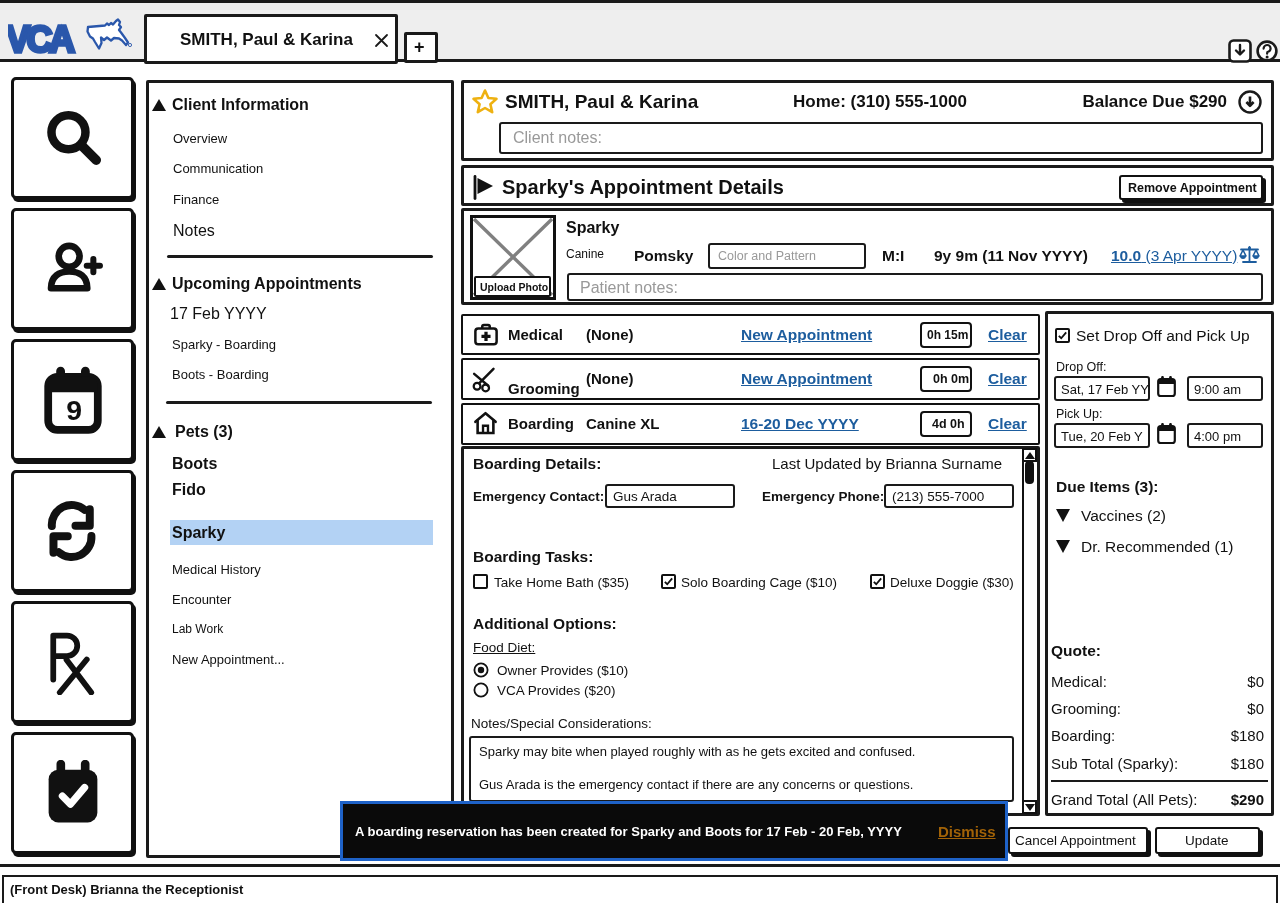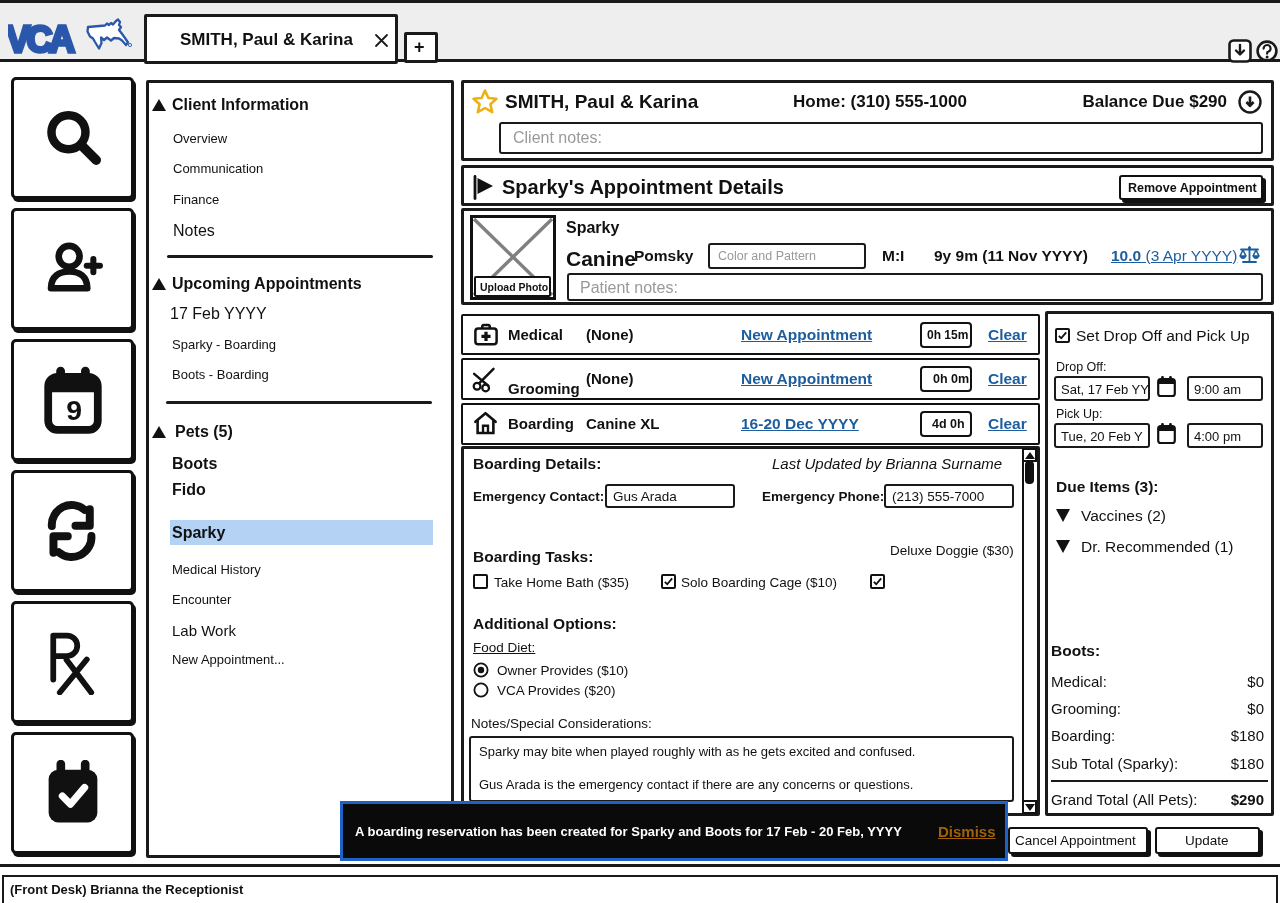--- a/index.html
+++ b/index.html
@@ -97,28 +97,28 @@
 <div class="lbl" style="left:173px;top:131px;font-size:13px;">Overview</div>
 <div class="lbl" style="left:173px;top:161px;font-size:13px;">Communication</div>
 <div class="lbl" style="left:173px;top:192px;font-size:13px;">Finance</div>
 <div class="lbl" style="left:173px;top:222px;font-size:16px;">Notes</div>
 <div class="abs" style="left:167px;top:255px;width:266px;height:2.5px;background:#1a1a1a;border-radius:2px;"></div>
 <div class="abs" style="left:152px;top:278px;width:0;height:0;border-left:7px solid transparent;border-right:7px solid transparent;border-bottom:12px solid #111;"></div><div class="lbl" style="left:172px;top:275px;font-size:16px;font-weight:bold;">Upcoming Appointments</div>
 <div class="lbl" style="left:170px;top:305px;font-size:16px;">17 Feb YYYY</div>
 <div class="lbl" style="left:172px;top:337px;font-size:13px;">Sparky - Boarding</div>
 <div class="lbl" style="left:172px;top:367px;font-size:13px;">Boots - Boarding</div>
 <div class="abs" style="left:166px;top:401px;width:266px;height:2.5px;background:#1a1a1a;border-radius:2px;"></div>
-<div class="abs" style="left:152px;top:426px;width:0;height:0;border-left:7px solid transparent;border-right:7px solid transparent;border-bottom:12px solid #111;"></div><div class="lbl" style="left:175px;top:423px;font-size:16px;font-weight:bold;">Pets (5)</div>
+<div class="abs" style="left:152px;top:426px;width:0;height:0;border-left:7px solid transparent;border-right:7px solid transparent;border-bottom:12px solid #111;"></div><div class="lbl" style="left:175px;top:423px;font-size:16px;font-weight:bold;">Pets (3)</div>
 <div class="lbl" style="left:172px;top:455px;font-size:16px;font-weight:bold;">Boots</div>
 <div class="lbl" style="left:172px;top:481px;font-size:16px;font-weight:bold;">Fido</div>
 <div class="abs" style="left:170px;top:520px;width:263px;height:25px;background:#b3d2f4;"></div>
 <div class="lbl" style="left:172px;top:524px;font-size:16px;font-weight:bold;">Sparky</div>
 <div class="lbl" style="left:172px;top:562px;font-size:13px;">Medical History</div>
 <div class="lbl" style="left:172px;top:592px;font-size:13px;">Encounter</div>
-<div class="lbl" style="left:172px;top:622px;font-size:15px;">Lab Work</div>
+<div class="lbl" style="left:172px;top:622px;font-size:12px;">Lab Work</div>
 <div class="lbl" style="left:172px;top:652px;font-size:13px;">New Appointment...</div>
 
 
 <div class="abs" style="left:461px;top:80px;width:813px;height:81px;background:#fff;border:3px solid #1a1a1a;border-radius:2px;"></div>
 <svg class="abs" style="left:471px;top:88px;" width="28" height="28" viewBox="0 0 28 28">
   <path d="M14 2.5 L17.4 10 L25.5 10.8 L19.4 16.2 L21.2 24.2 L14 20 L6.8 24.2 L8.6 16.2 L2.5 10.8 L10.6 10 Z" fill="#fff" stroke="#eeb111" stroke-width="2.6" stroke-linejoin="round"></path>
 </svg>
 <div class="lbl" style="left:505px;top:91px;font-size:19px;font-weight:bold;">SMITH, Paul &amp; Karina</div>
 <div class="lbl" style="left:793px;top:92px;font-size:17px;font-weight:bold;">Home: (310) 555-1000</div>
 <div class="lbl" style="right:53px;top:92px;font-size:17px;font-weight:bold;">Balance Due $290</div>
@@ -142,21 +142,21 @@
 
 <div class="abs" style="left:461px;top:208px;width:813px;height:97px;background:#fff;border:3px solid #1a1a1a;border-radius:2px;"></div>
 <div class="abs" style="left:470px;top:215px;width:86px;height:85px;background:#fff;border:3px solid #111;overflow:hidden;">
   <svg width="80" height="78" viewBox="0 0 80 78">
       <path d="M1 1 L79 77 M79 1 L1 77" stroke="#808080" stroke-width="3.4"></path>
     </svg>
 </div>
 <div class="abs" style="left:474px;top:276px;width:77px;height:21px;background:#fff;border:2.5px solid #111;border-radius:2px;"></div>
 <div class="lbl" style="left:480px;top:281px;font-size:10.5px;font-weight:bold;">Upload Photo</div>
 <div class="lbl" style="left:566px;top:219px;font-size:16px;font-weight:bold;">Sparky</div>
-<div class="lbl" style="left:566px;top:247px;font-size:21px;font-weight:bold;">Canine</div>
+<div class="lbl" style="left:566px;top:247px;font-size:12px;font-weight:normal;">Canine</div>
 <div class="lbl" style="left:634px;top:247px;font-size:15.5px;font-weight:bold;">Pomsky</div>
 <div class="inp" style="left:708px;top:243px;width:158px;height:26px;"></div>
 <div class="lbl ph" style="left:718px;top:249px;font-size:12.5px;">Color and Pattern</div>
 <div class="lbl" style="left:882px;top:247px;font-size:15.5px;font-weight:bold;">M:I</div>
 <div class="lbl" style="left:934px;top:247px;font-size:15.5px;font-weight:bold;">9y 9m (11 Nov YYYY)</div>
 <div class="lbl" style="left:1111px;top:247px;font-size:15.5px;"><a class="lnk">10.0</a><a class="lnk" style="font-weight:normal;"> (3 Apr YYYY)</a></div>
 <svg class="abs" style="left:1238px;top:245px;" width="23" height="22" viewBox="0 0 23 22">
   <path d="M11.5 2 L11.5 17 M5 17 L18 17 M3 4.5 L20 4.5" stroke="#1d5d9e" stroke-width="1.8" stroke-linecap="round"></path>
   <circle cx="11.5" cy="3" r="1.6" fill="#1d5d9e"></circle>
   <path d="M5 5 L2 11 L8 11 Z" fill="none" stroke="#1d5d9e" stroke-width="1.6" stroke-linejoin="round"></path>
@@ -204,42 +204,42 @@
 <div class="lbl" style="left:508px;top:415px;font-size:15px;font-weight:bold;">Boarding</div>
 <div class="lbl" style="left:586px;top:415px;font-size:15px;font-weight:bold;">Canine XL</div>
 <div class="lbl" style="left:741px;top:415px;font-size:15.5px;"><a class="lnk">16-20 Dec YYYY</a></div>
 <div class="abs" style="left:920px;top:411px;width:52px;height:26px;background:#fff;border:2.5px solid #111;border-radius:4px;"></div>
 <div class="lbl" style="left:932px;top:417px;font-size:12.5px;font-weight:bold;">4d 0h</div>
 <div class="lbl" style="left:988px;top:415px;font-size:15.5px;"><a class="lnk">Clear</a></div>
 
 
 <div class="abs" style="left:461px;top:446px;width:579px;height:370px;background:#fff;border:3px solid #1a1a1a;border-radius:2px;"></div>
 <div class="lbl" style="left:473px;top:455px;font-size:15.5px;font-weight:bold;">Boarding Details:</div>
-<div class="lbl" style="left:772px;top:455px;font-size:15px;font-style:italic;">Last Updated by Brianna Surname</div>
+<div class="lbl" style="left:772px;top:455px;font-size:15px;">Last Updated by Brianna Surname</div>
 <div class="lbl" style="left:473px;top:489px;font-size:13.5px;font-weight:bold;">Emergency Contact:</div>
 <div class="inp" style="left:605px;top:484px;width:130px;height:24px;"></div>
 <div class="lbl" style="left:613px;top:489px;font-size:13.5px;">Gus Arada</div>
 <div class="lbl" style="left:762px;top:489px;font-size:13.5px;font-weight:bold;">Emergency Phone:</div>
 <div class="inp" style="left:884px;top:484px;width:130px;height:24px;"></div>
 <div class="lbl" style="left:892px;top:489px;font-size:13.5px;">(213) 555-7000</div>
 <div class="lbl" style="left:473px;top:548px;font-size:15.5px;font-weight:bold;">Boarding Tasks:</div>
 <div class="abs cb" style="left:473px;top:574px;"></div>
 <div class="lbl" style="left:494px;top:575px;font-size:13.5px;">Take Home Bath ($35)</div>
 <div class="abs cb" style="left:661px;top:574px;">
     <svg width="11" height="11" viewBox="0 0 12 12">
       <path d="M2 6.5 L4.6 9 L10 2.6" fill="none" stroke="#111" stroke-width="2"></path>
     </svg>
   </div>
 <div class="lbl" style="left:681px;top:575px;font-size:13.5px;">Solo Boarding Cage ($10)</div>
 <div class="abs cb" style="left:870px;top:574px;">
     <svg width="11" height="11" viewBox="0 0 12 12">
       <path d="M2 6.5 L4.6 9 L10 2.6" fill="none" stroke="#111" stroke-width="2"></path>
     </svg>
   </div>
-<div class="lbl" style="left:890px;top:543px;font-size:13.5px;">Deluxe Doggie ($30)</div>
+<div class="lbl" style="left:890px;top:575px;font-size:13.5px;">Deluxe Doggie ($30)</div>
 <div class="lbl" style="left:473px;top:615px;font-size:15.5px;font-weight:bold;">Additional Options:</div>
 <div class="lbl" style="left:473px;top:640px;font-size:13.5px;text-decoration:underline;">Food Diet:</div>
 <svg class="abs" style="left:473px;top:662px;" width="16" height="16" viewBox="0 0 16 16">
     <circle cx="8" cy="8" r="6.6" fill="none" stroke="#111" stroke-width="1.8"></circle>
     <circle cx="8" cy="8" r="3.2" fill="#111"></circle>
   </svg>
 <div class="lbl" style="left:497px;top:663px;font-size:13.5px;">Owner Provides ($10)</div>
 <svg class="abs" style="left:473px;top:682px;" width="16" height="16" viewBox="0 0 16 16">
     <circle cx="8" cy="8" r="6.6" fill="none" stroke="#111" stroke-width="1.8"></circle>
   </svg>
@@ -286,21 +286,21 @@
         <path d="M5.5 1.2 L5.5 4" stroke="#111" stroke-width="2.6" stroke-linecap="round"></path>
         <path d="M13.5 1.2 L13.5 4" stroke="#111" stroke-width="2.6" stroke-linecap="round"></path>
         <rect x="1.2" y="3" width="16.6" height="17" rx="2.6" fill="none" stroke="#111" stroke-width="2.2"></rect>
         <path d="M1.2 5.6 A 2.6 2.6 0 0 1 3.8 3 L15.2 3 A 2.6 2.6 0 0 1 17.8 5.6 L17.8 8 L1.2 8 Z" fill="#111"></path>
       </g>
     </defs>
   </svg>
 <div class="lbl" style="left:1056px;top:478px;font-size:15.5px;font-weight:bold;">Due Items (3):</div>
 <div class="abs" style="left:1056px;top:509px;width:0;height:0;border-left:7.5px solid transparent;border-right:7.5px solid transparent;border-top:13px solid #111;"></div><div class="lbl" style="left:1081px;top:507px;font-size:15.5px;">Vaccines (2)</div>
 <div class="abs" style="left:1056px;top:540px;width:0;height:0;border-left:7.5px solid transparent;border-right:7.5px solid transparent;border-top:13px solid #111;"></div><div class="lbl" style="left:1081px;top:538px;font-size:15.5px;">Dr. Recommended (1)</div>
-<div class="lbl" style="left:1051px;top:642px;font-size:15.5px;font-weight:bold;">Boots:</div>
+<div class="lbl" style="left:1051px;top:642px;font-size:15.5px;font-weight:bold;">Quote:</div>
 <div class="lbl" style="left:1051px;top:673px;font-size:15px;">Medical:</div><div class="lbl" style="right:16px;top:673px;font-size:15px;">$0</div>
 <div class="lbl" style="left:1051px;top:700px;font-size:15px;">Grooming:</div><div class="lbl" style="right:16px;top:700px;font-size:15px;">$0</div>
 <div class="lbl" style="left:1051px;top:727px;font-size:15px;">Boarding:</div><div class="lbl" style="right:16px;top:727px;font-size:15px;">$180</div>
 <div class="lbl" style="left:1051px;top:755px;font-size:15px;">Sub Total (Sparky):</div><div class="lbl" style="right:16px;top:755px;font-size:15px;">$180</div>
 <div class="abs" style="left:1051px;top:780px;width:217px;height:2px;background:#1a1a1a;"></div>
 <div class="lbl" style="left:1051px;top:791px;font-size:15px;">Grand Total (All Pets):</div><div class="lbl" style="right:16px;top:791px;font-size:15px;font-weight:bold;">$290</div>
 
 
 <div class="abs" style="left:1008px;top:827px;width:140px;height:27px;background:#fff;border:2.5px solid #111;border-radius:3px;box-shadow:3px 3px 0 #111;"></div>
 <div class="lbl" style="left:1015px;top:833px;font-size:13.5px;">Cancel Appointment</div>

